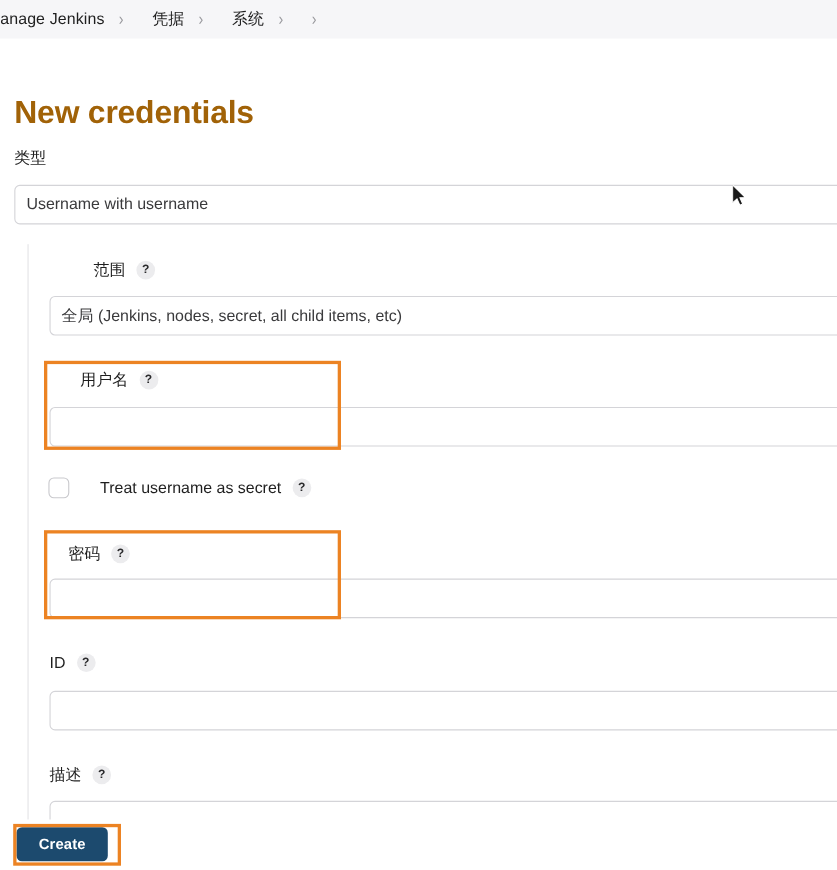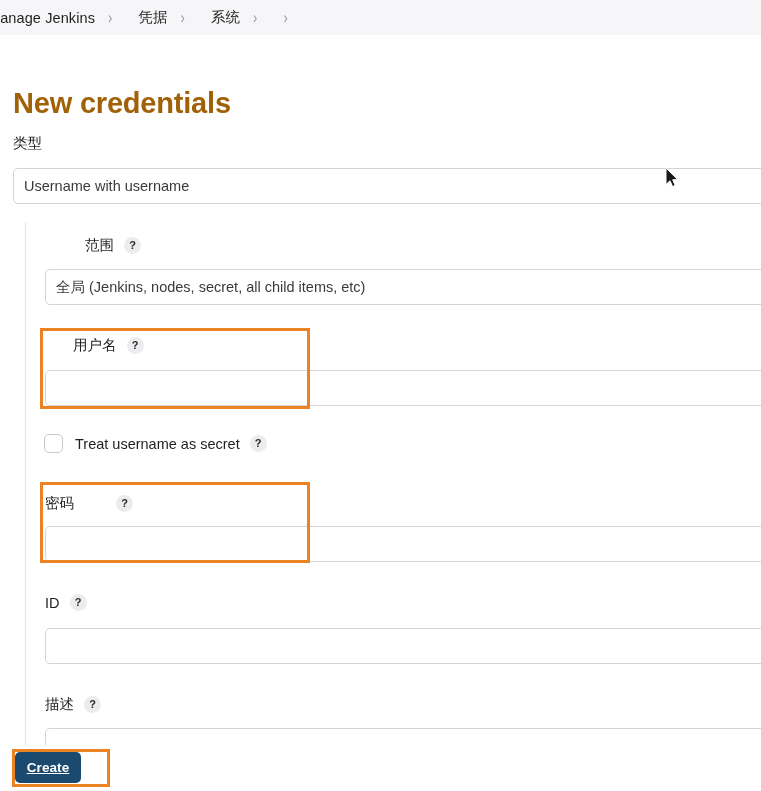--- a/index.html
+++ b/index.html
@@ -148,21 +148,21 @@
     height: 19px;
     border: 1.5px solid #c9c9cd;
     border-radius: 5px;
     background: #ffffff;
     box-sizing: border-box;
     flex: 0 0 auto;
   }
   .cb-label {
     font-size: 14.5px;
     color: #1f1f1f;
-    margin-left: 12px;
+    margin-left: 28px;
   }
 
   
   .annot {
     position: absolute;
     border: 3px solid #ec8323;
     box-sizing: border-box;
     pointer-events: none;
     z-index: 40;
   }
@@ -174,33 +174,32 @@
     top: 745px;
     width: 761px;
     height: 46px;
     background: #ffffff;
     z-index: 30;
   }
   .create-button {
     position: absolute;
     left: 15px;
     top: 752px;
-    width: 66px;
+    width: 83px;
     height: 31px;
     background: #1c4a6e;
     border-radius: 5px;
     color: #ffffff;
     font-size: 13.5px;
     font-weight: bold;
     display: flex;
     align-items: center;
     justify-content: center;
     z-index: 35;
     letter-spacing: .1px;
-    text-decoration: underline;
   }
 
   
   .cursor {
     position: absolute;
     left: 666px;
     top: 168px;
     width: 14px;
     height: 21px;
     z-index: 60;
@@ -238,21 +237,21 @@
   </div>
 
   <div class="field-label" style="left:19px; top:114px;margin-left:28px;">
     <span>用户名</span>
     <span class="help-badge">?</span>
   </div>
   <div class="text-input" style="left:19px; top:148px; width:730px;">
     <span></span>
   </div>
 
-  <div class="field-label" style="left:19px; top:272px;gap:32px;">
+  <div class="field-label" style="left:36px; top:272px;">
     <span>密码</span>
     <span class="help-badge">?</span>
   </div>
   <div class="text-input" style="left:19px; top:304px; width:730px;">
     <span></span>
   </div>
 
   <div class="field-label" style="left:19px; top:372px;">
     <span>ID</span>
     <span class="help-badge">?</span>

